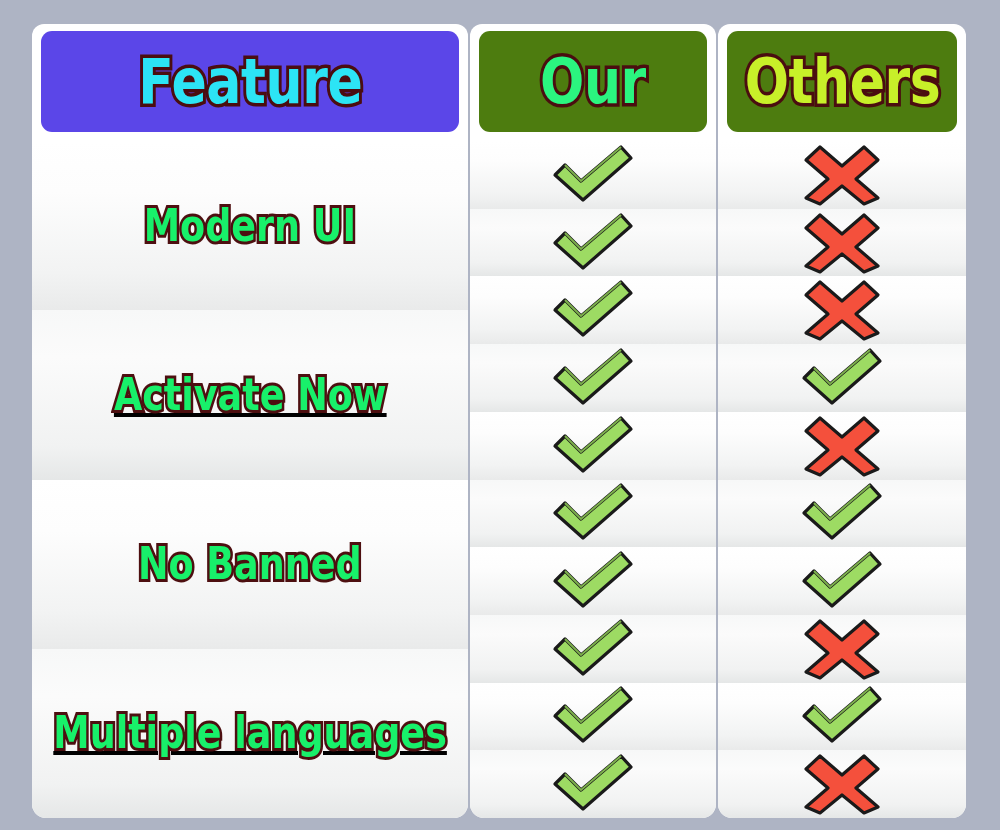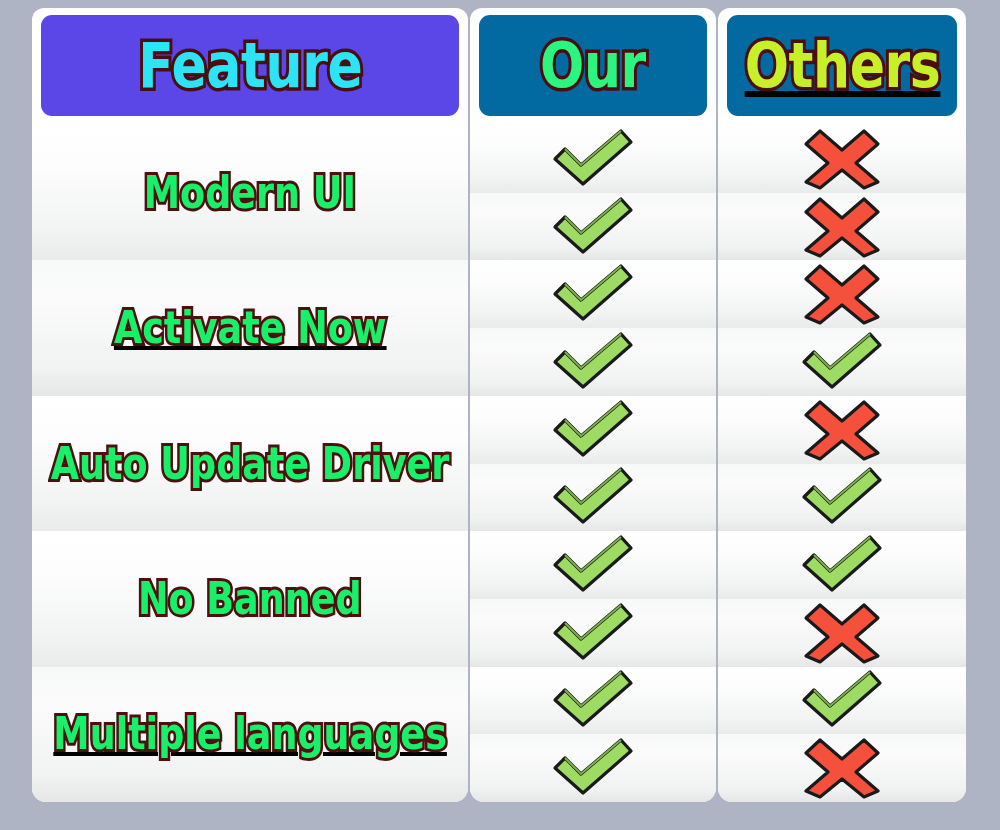--- a/index.html
+++ b/index.html
@@ -11,21 +11,21 @@
     height: 830px;
     background: #aeb4c4;
     font-family: "Liberation Sans", sans-serif;
     overflow: hidden;
   }
 
   
   #comparison-table {
     position: absolute;
     left: 32px;
-    top: 8px;
+    top: 24px;
     width: 934px;
     height: 794px;
     display: flex;
     flex-direction: row;
     align-items: stretch;
     gap: 2px;
   }
 
   .column {
     display: flex;
@@ -62,22 +62,22 @@
     font-size: 62px;
     line-height: 1;
     letter-spacing: -0.5px;
     transform: scaleX(0.84);
     transform-origin: center;
     white-space: nowrap;
     -webkit-text-stroke: 7px #4a0d10;
     paint-order: stroke fill;
   }
   #header-feature .col-header { background: #5b46e8; }
-  #header-our     .col-header { background: #0369a1; }
-  #header-others  .col-header { background: #0369a1; text-decoration: underline; }
+  #header-our     .col-header { background: #4d7c0f; }
+  #header-others  .col-header { background: #4d7c0f; }
 
   #header-feature .col-header-text { color: #2ce4f5; }
   #header-our     .col-header-text { color: #2bf57f; }
   #header-others  .col-header-text { color: #c8f029; }
 
   
   .col-body {
     flex: 1 1 auto;
     background: #ffffff;
     border-radius: 0 0 14px 14px;
@@ -139,23 +139,20 @@
       </div>
     </div>
     <div class="col-body" id="feature-body">
         <div class="row stripe-a">
           <span class="feature-label">Modern UI</span>
         </div>
         <div class="row stripe-b">
           <span class="feature-label">Activate Now</span>
         </div>
         <div class="row stripe-a">
-          <span class="feature-label">Auto Update Driver</span>
-        </div>
-        <div class="row stripe-a">
           <span class="feature-label">No Banned</span>
         </div>
         <div class="row stripe-b">
           <span class="feature-label">Multiple languages</span>
         </div>
       </div>
   </div>
 
   <div class="column mark-column">
     <div class="col-header-wrap" id="header-our">

